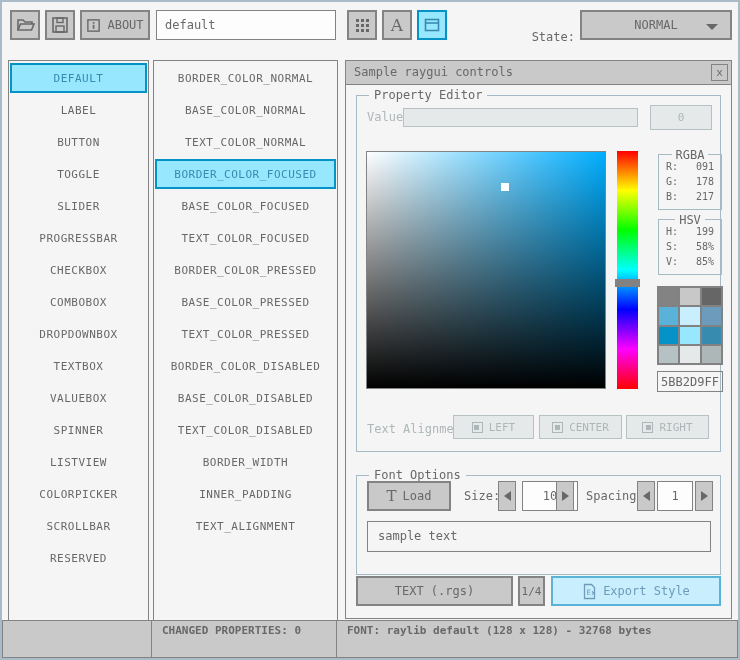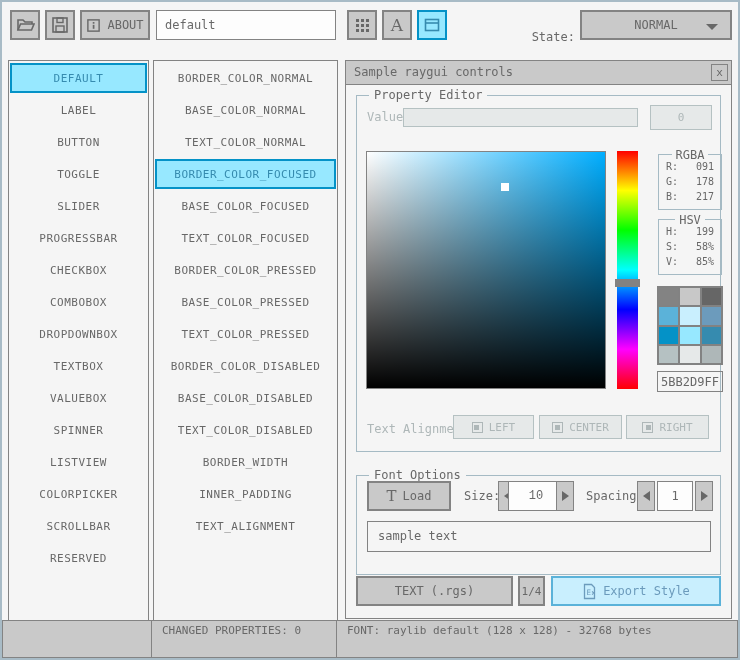--- a/index.html
+++ b/index.html
@@ -236,21 +236,21 @@
       <span class="group-label">Font Options</span>
     </div>
     <div class="btn abs" style="left:21px;top:420px;width:84px;height:30px;font-size:12px;">
       <span class="serif" style="font-size:15px;">T</span>
       <span>Load</span>
     </div>
     <div class="abs" style="left:118px;top:420px;font-size:12px;line-height:30px;">Size:</div>
     <div class="spin-btn abs" style="left:152px;top:420px;width:18px;height:30px;">
       <span class="tri-l"></span>
     </div>
-    <div class="spin-val abs" style="left:162px;top:420px;width:56px;height:30px;font-family:Liberation Mono, monospace;">
+    <div class="spin-val abs" style="left:176px;top:420px;width:56px;height:30px;">
       <span>10</span>
     </div>
     <div class="spin-btn abs" style="left:210px;top:420px;width:18px;height:30px;">
       <span class="tri-r"></span>
     </div>
     <div class="abs" style="left:240px;top:420px;font-size:12px;line-height:30px;">Spacing:</div>
     <div class="spin-btn abs" style="left:291px;top:420px;width:18px;height:30px;">
       <span class="tri-l"></span>
     </div>
     <div class="spin-val abs" style="left:311px;top:420px;width:36px;height:30px;">
@@ -273,21 +273,21 @@
     <div class="btn cyan abs" style="left:205px;top:515px;width:170px;height:30px;font-size:12px;">
       <svg width="15" height="17" viewBox="0 0 15 17">
         <path d="M2.5 1.5 h7 l3 3 v11 h-10 z" fill="none" stroke="#6c9bbc" stroke-width="1.3"></path>
         <text x="4.6" y="11.5" font-size="7.5" fill="#6c9bbc" font-family="DejaVu Sans Mono, monospace">E</text>
         <path d="M10 8.5 l2 1.5 -2 1.5" fill="none" stroke="#6c9bbc" stroke-width="1.1"></path>
       </svg>
       <span>Export Style</span>
     </div>
   </div>
 
-  <div class="abs" style="left:0;right:0;bottom:0;height:38px;display:flex;">
+  <div class="abs" style="left:0;right:0;bottom:0;height:38px;display:flex;font-weight:bold;">
     <div class="statusseg" style="width:150px;"></div>
     <div class="statusseg" style="width:186px;margin-left:-1px;">
       <span>CHANGED PROPERTIES: 0</span>
     </div>
     <div class="statusseg" style="flex:1;margin-left:-1px;">
       <span>FONT: raylib default (128 x 128) - 32768 bytes</span>
     </div>
   </div>
 
 </div>

